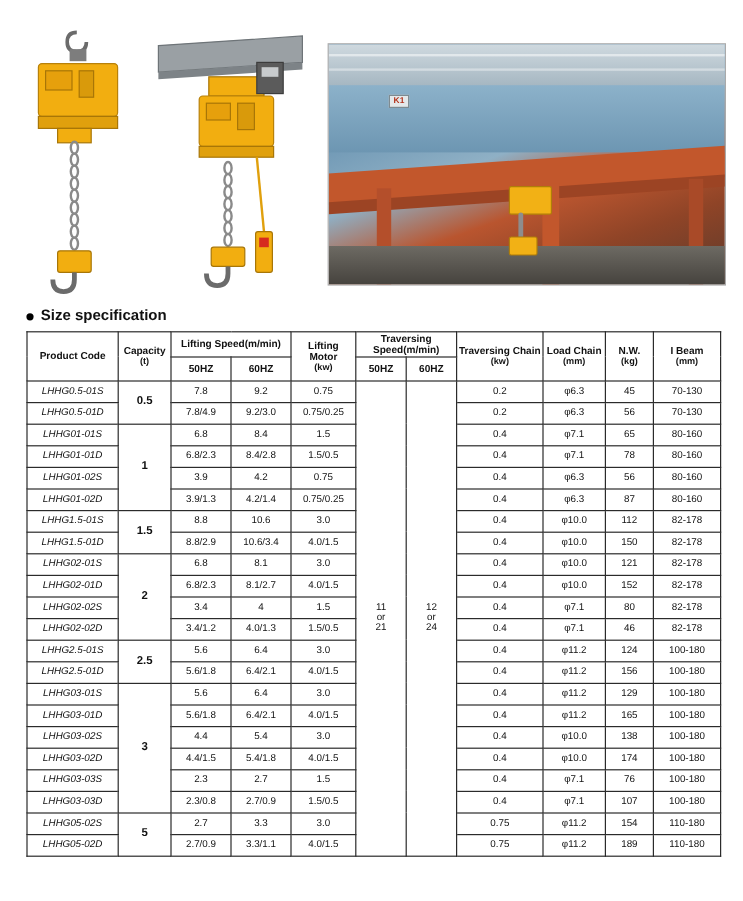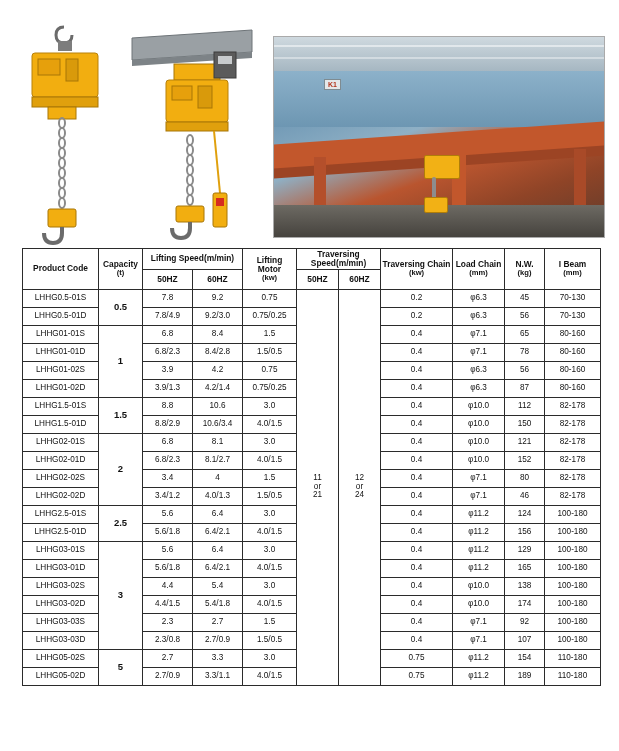--- a/index.html
+++ b/index.html
@@ -122,20 +122,21 @@
     font-weight: bold;
     font-size: 8.4px;
     padding: 1px 1px;
   }
   table.spec thead th.big {
     height: 22px;
   }
   td.code {
     text-align: center;
     font-size: 8.2px;
+    font-style: italic;
   }
   td.cap {
     font-weight: bold;
     font-size: 9.5px;
   }
   td.trav {
     font-size: 8.2px;
     line-height: 1.15;
     margin-left: 43px;
   }
@@ -232,20 +233,23 @@
       <div class="wh-beam" style="left:0;top:168px;width:330px;height:32px;background:linear-gradient(180deg,#6d6a63,#46433e);"></div>
 
       <div class="wh-hoist" style="left:150px;top:118px;width:34px;height:22px;"></div>
       <div class="wh-hoist" style="left:158px;top:140px;width:4px;height:26px;background:#8d8d8d;border:none;"></div>
       <div class="wh-hoist" style="left:150px;top:160px;width:22px;height:14px;"></div>
 
       <div class="wh-label" style="left:50px;top:42px;">K1</div>
     </div>
   </div>
 
+  <div class="section-head">
+    <span class="bullet"></span><span>Size specification</span>
+  </div>
 
   <div class="tablewrap">
     <table class="spec">
       <colgroup>
         <col style="width:76px">
         <col style="width:44px">
         <col style="width:50px">
         <col style="width:50px">
         <col style="width:54px">
         <col style="width:42px">
@@ -481,21 +485,21 @@
             <td>174</td>
             <td>100-180</td>
           </tr>
           <tr>
             <td class="code">LHHG03-03S</td>
             <td>2.3</td>
             <td>2.7</td>
             <td>1.5</td>
             <td>0.4</td>
             <td>φ7.1</td>
-            <td>92</td>
+            <td>76</td>
             <td>100-180</td>
           </tr>
           <tr>
             <td class="code">LHHG03-03D</td>
             <td>2.3/0.8</td>
             <td>2.7/0.9</td>
             <td>1.5/0.5</td>
             <td>0.4</td>
             <td>φ7.1</td>
             <td>107</td>

